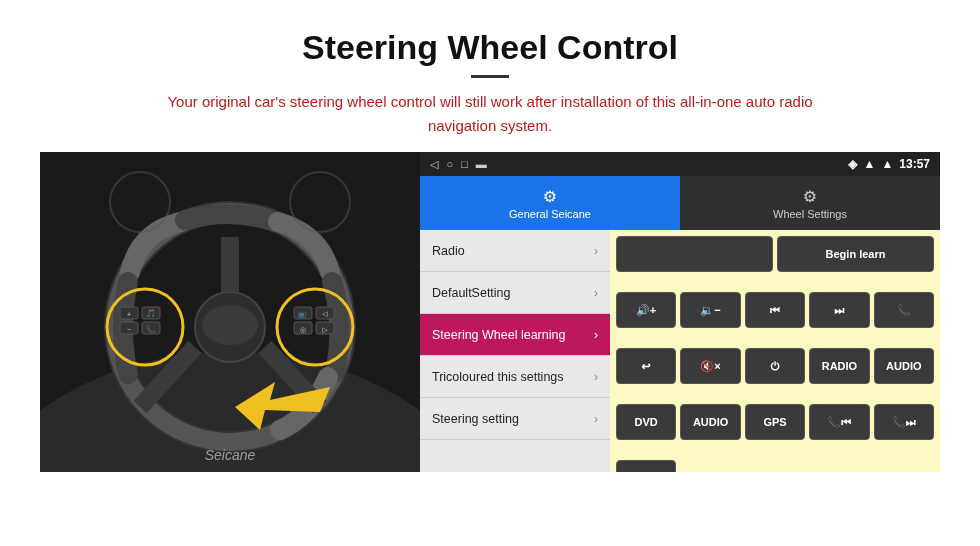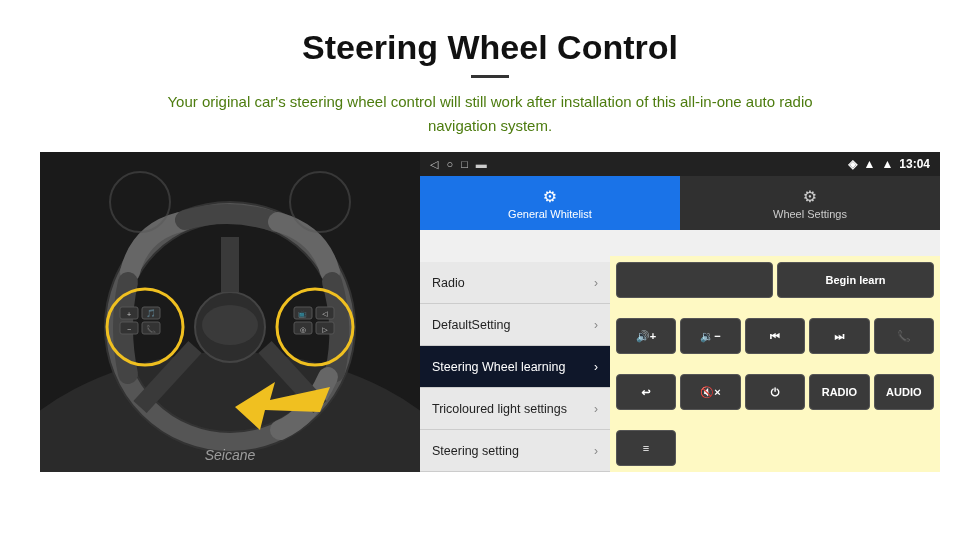--- a/index.html
+++ b/index.html
@@ -26,21 +26,21 @@
       margin-bottom: 8px;
     }
     .title-divider {
       width: 38px;
       height: 3px;
       background: #333;
       margin: 0 auto 12px auto;
     }
     .subtitle {
       font-size: 15px;
-      color: #4d7c0f;
+      color: #b91c1c;
       line-height: 1.6;
       max-width: 700px;
       margin: 0 auto;
     }
     .content-area {
       display: flex;
       flex-direction: row;
       margin-top: 14px;
       width: 100%;
       height: 320px;
@@ -116,41 +116,40 @@
       color: #ccc;
       font-size: 11px;
       gap: 2px;
       cursor: pointer;
     }
     
     .panel-content {
       display: flex;
       flex: 1;
       overflow: hidden;
-      align-items: flex-end;
     }
     
     .left-menu {
       width: 190px;
       background: #e8e8e8;
       flex-shrink: 0;
     }
     .menu-item {
       padding: 0 12px;
       height: 42px;
       display: flex;
       align-items: center;
       justify-content: space-between;
       font-size: 13px;
       color: #222;
       border-bottom: 1px solid #ccc;
       cursor: pointer;
     }
     .menu-item.active {
-      background: #0f172a;
+      background: #be185d;
       color: #fff;
     }
     .menu-item .chevron {
       font-size: 12px;
       color: #888;
     }
     .menu-item.active .chevron {
       color: #fff;
     }
     .menu-item-text {
@@ -268,28 +267,28 @@
         <div class="status-left">
           <span>◁</span>
           <span>○</span>
           <span>□</span>
           <span>▬</span>
         </div>
         <div class="status-right">
           <span>◈</span>
           <span>▲</span>
           <span>▲</span>
-          <span>13:04</span>
+          <span>13:57</span>
         </div>
       </div>
 
       <div class="tab-bar">
         <div class="tab-active">
           <span style="font-size:16px;">⚙</span>
-          <span>General Whitelist</span>
+          <span>General Seicane</span>
         </div>
         <div class="tab-inactive">
           <span style="font-size:16px;">⚙</span>
           <span>Wheel Settings</span>
         </div>
       </div>
 
       <div class="panel-content">
 
         <div class="left-menu">
@@ -299,21 +298,21 @@
           </div>
           <div class="menu-item">
             <span class="menu-item-text">DefaultSetting</span>
             <span class="chevron">›</span>
           </div>
           <div class="menu-item active">
             <span class="menu-item-text">Steering Wheel learning</span>
             <span class="chevron">›</span>
           </div>
           <div class="menu-item">
-            <span class="menu-item-text">Tricoloured light settings</span>
+            <span class="menu-item-text">Tricoloured this settings</span>
             <span class="chevron">›</span>
           </div>
           <div class="menu-item">
             <span class="menu-item-text">Steering setting</span>
             <span class="chevron">›</span>
           </div>
         </div>
 
         <div class="right-area">
 
@@ -351,20 +350,37 @@
               <span>⏻</span>
             </div>
             <div class="ctrl-btn">
               <span>RADIO</span>
             </div>
             <div class="ctrl-btn">
               <span>AUDIO</span>
             </div>
           </div>
 
+          <div class="btn-row">
+            <div class="ctrl-btn">
+              <span>DVD</span>
+            </div>
+            <div class="ctrl-btn">
+              <span>AUDIO</span>
+            </div>
+            <div class="ctrl-btn">
+              <span>GPS</span>
+            </div>
+            <div class="ctrl-btn">
+              <span>📞⏮</span>
+            </div>
+            <div class="ctrl-btn">
+              <span>📞⏭</span>
+            </div>
+          </div>
 
           <div class="btn-row">
             <div class="ctrl-btn" style="max-width:60px;">
               <span>≡</span>
             </div>
           </div>
         </div>
 
       </div>
     </div>

